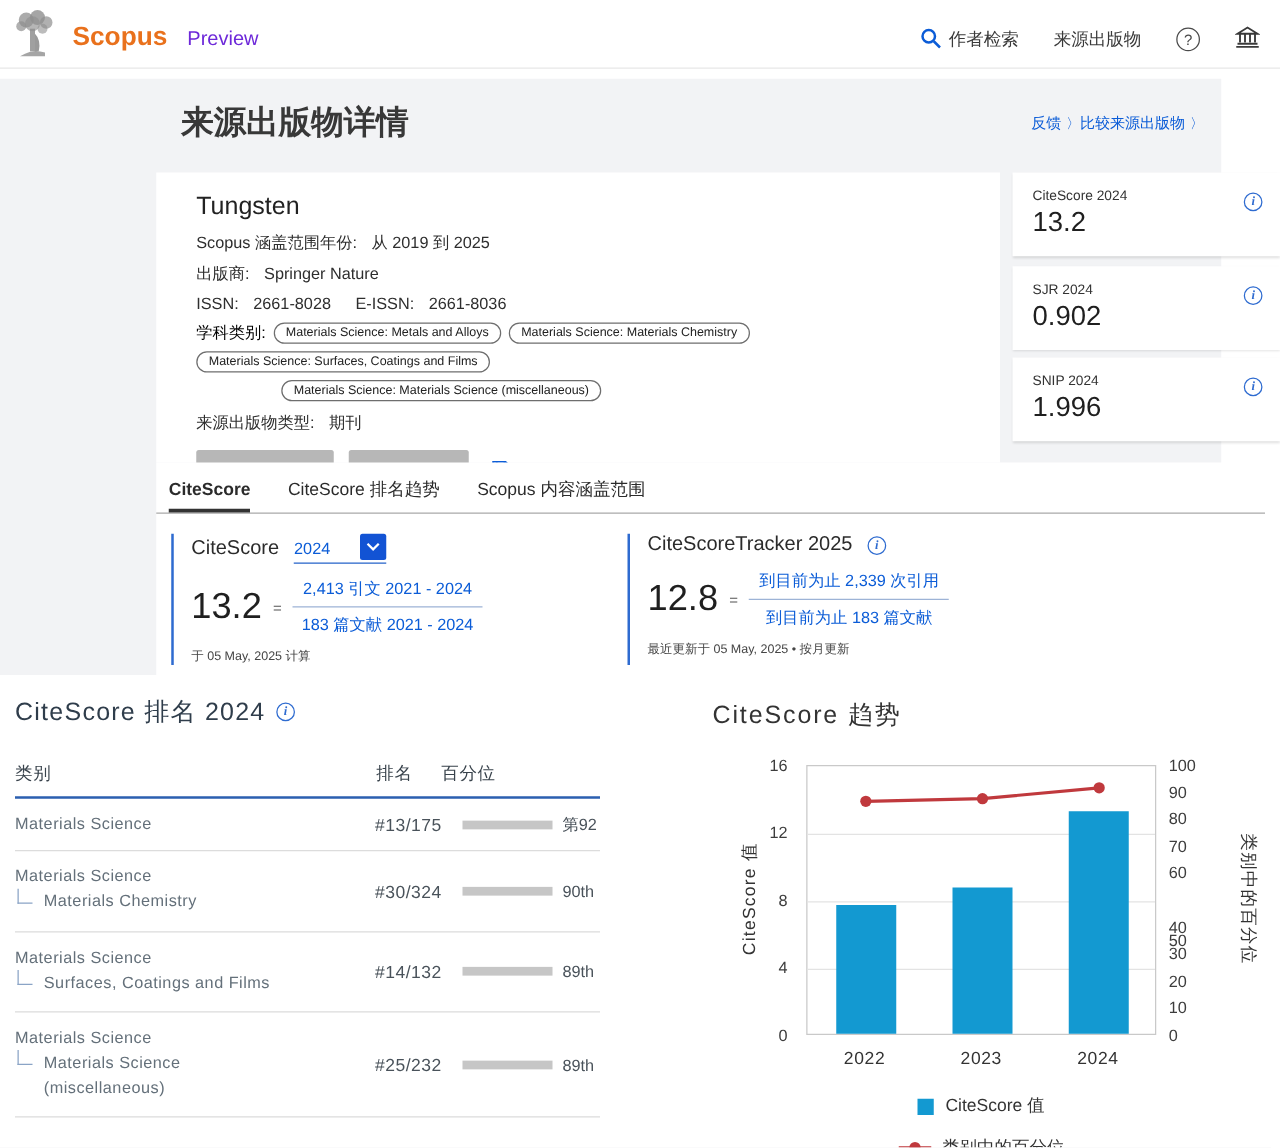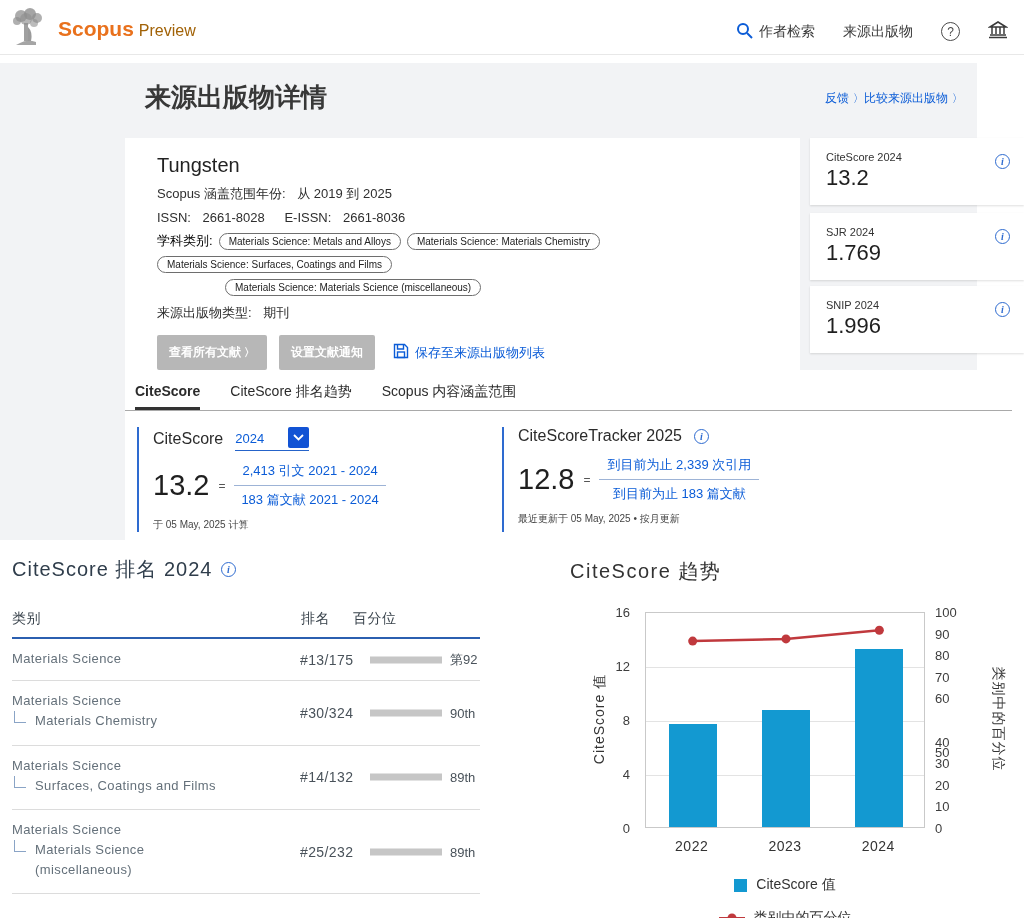--- a/index.html
+++ b/index.html
@@ -4,21 +4,21 @@
 <style>
   * { margin:0; padding:0; box-sizing:border-box; }
   body { background:#fff; font-family:"Liberation Sans", sans-serif; }
   .page { position:relative; width:1024px; height:918px; background:#fff; overflow:hidden; }
 
   
   .topbar { position:absolute; top:0; left:0; width:1024px; height:55px; background:#fff; border-bottom:1px solid #e8e8e8; }
   .brand { position:absolute; left:10px; top:7px; display:flex; align-items:center; }
   .brand-text { margin-left:14px; display:flex; align-items:baseline; cursor:pointer; }
   .brand-main { font-size:21px; font-weight:bold; color:#e9711c; }
-  .brand-suffix { font-size:16px; color:#a16207; margin-left:5px; }
+  .brand-suffix { font-size:16px; color:#6d28d9; margin-left:16px; }
   .topnav { position:absolute; right:16px; top:4px; height:55px; display:flex; align-items:center; gap:28px; }
   .nav-item { display:flex; align-items:center; gap:6px; font-size:14px; color:#3a3a3a; cursor:pointer; }
   .icon-btn { display:flex; align-items:center; justify-content:center; cursor:pointer; }
   .q-circle { width:19px; height:19px; border:1.5px solid #4a4a4a; border-radius:50%; color:#4a4a4a;
               font-size:12px; display:flex; align-items:center; justify-content:center; }
   .q-circle::before { content:"?"; }
 
   
   .upper { position:absolute; top:63px; left:0; width:977px; height:485px; background:#f2f3f5; }
   .page-title { position:absolute; left:145px; top:17px; font-size:26px; font-weight:bold; color:#383838; }
@@ -177,20 +177,24 @@
       </span>
     </div>
 
     <div class="info-card">
       <div class="src-name">Tungsten</div>
       <div class="info-line">
         <span class="lbl">Scopus 涵盖范围年份:</span>
         <span class="val">从 2019 到 2025</span>
       </div>
       <div class="info-line">
+        <span class="lbl">出版商:</span>
+        <span class="val">Springer Nature</span>
+      </div>
+      <div class="info-line">
         <span class="lbl">ISSN:</span>
         <span class="val">2661-8028</span>
         <span class="lbl">E-ISSN:</span>
         <span class="val">2661-8036</span>
       </div>
       <div class="cat-line">
         <span class="lbl" style="font-size:13px;">学科类别:</span>
         <span class="chip">Materials Science: Metals and Alloys</span>
         <span class="chip">Materials Science: Materials Chemistry</span>
         <span class="chip">Materials Science: Surfaces, Coatings and Films</span>
@@ -223,21 +227,21 @@
       </div>
     </div>
 
     <div class="metric-card" style="top:75px;">
       <div class="metric-label">CiteScore 2024</div>
       <div class="metric-value">13.2</div>
       <span class="info-i"></span>
     </div>
     <div class="metric-card" style="top:150px;">
       <div class="metric-label">SJR 2024</div>
-      <div class="metric-value">1.769</div>
+      <div class="metric-value">0.902</div>
       <span class="info-i"></span>
     </div>
     <div class="metric-card" style="top:223px;">
       <div class="metric-label">SNIP 2024</div>
       <div class="metric-value">1.996</div>
       <span class="info-i"></span>
     </div>
 
     <div class="tabs-white">
       <div class="tabs">

